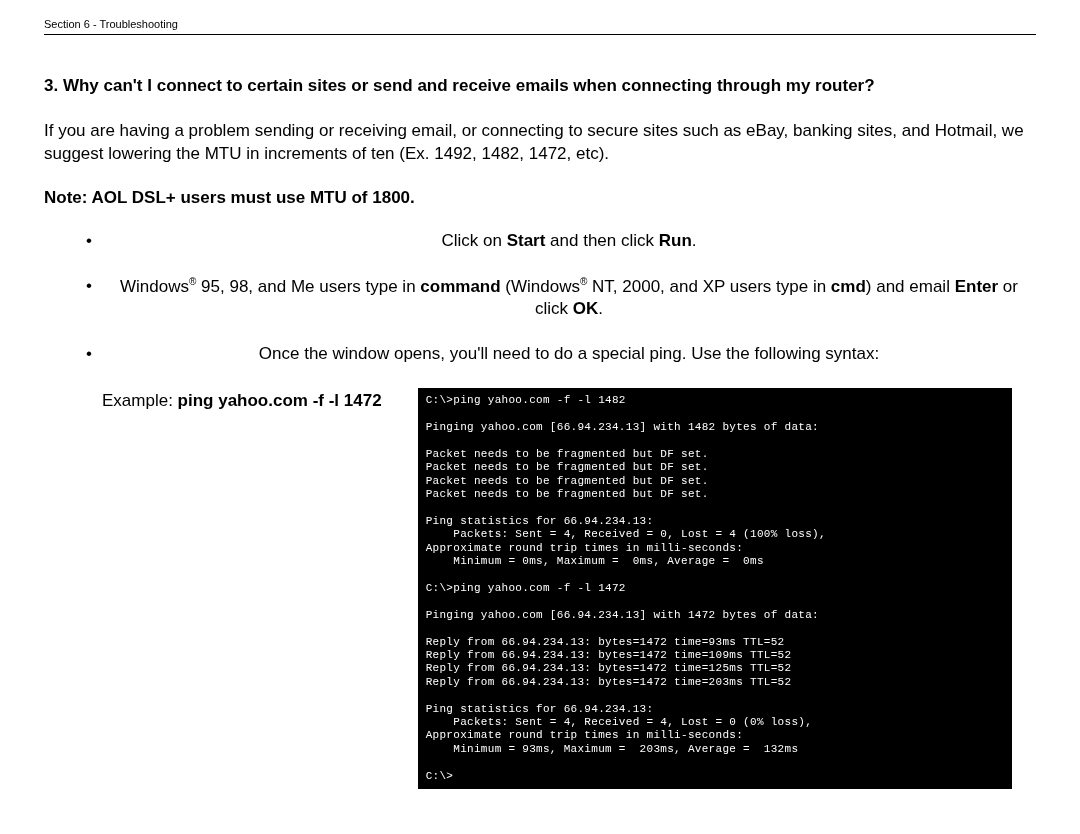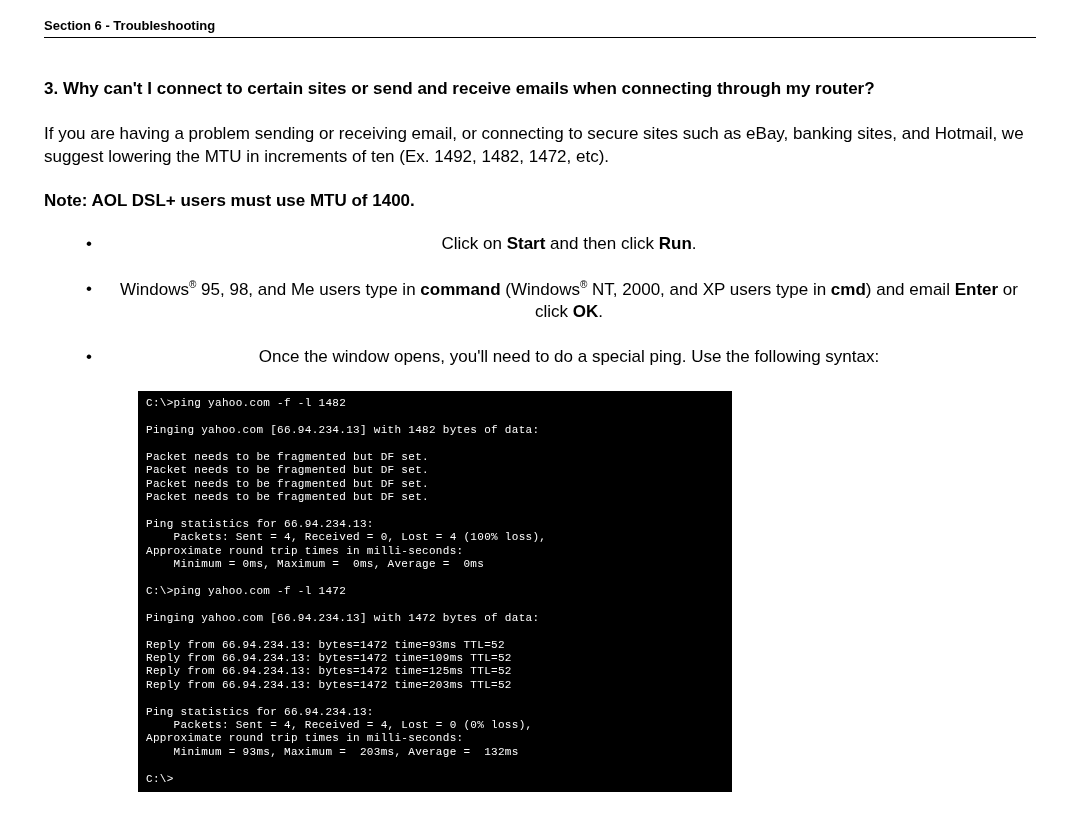--- a/index.html
+++ b/index.html
@@ -10,23 +10,22 @@
     padding: 0;
     width: 1080px;
     height: 834px;
     box-sizing: border-box;
     background: #fff;
   }
   .page {
     padding: 18px 44px 0 44px;
   }
   .header-line {
-    font-size: 13px;
+    font-size: 11px;
     margin-bottom: 4px;
-    font-weight: bold;
   }
   hr.rule {
     border: none;
     border-top: 1.5px solid #000;
     margin: 0 0 18px 0;
   }
   .q {
     font-weight: bold;
     margin-bottom: 22px;
     line-height: 1.35;
@@ -92,35 +91,38 @@
 <body>
 
 <div class="page">
   <div class="header-line">Section 6 - Troubleshooting</div>
   <hr class="rule">
 
   <div class="q">3. Why can't I connect to certain sites or send and receive emails when connecting through my router?</div>
 
   <div class="para">If you are having a problem sending or receiving email, or connecting to secure sites such as eBay, banking sites, and Hotmail, we suggest lowering the MTU in increments of ten (Ex. 1492, 1482, 1472, etc).</div>
 
-  <div class="note">Note: AOL DSL+ users must use MTU of 1400.</div>
+  <div class="note">Note: AOL DSL+ users must use MTU of 1800.</div>
 
 
   <div class="bullets">
     <div class="bullet">
       <span>Click on </span><b>Start</b><span> and then click </span><b>Run</b><span>.</span>
     </div>
     <div class="bullet">
       <span>Windows</span><span class="reg">®</span><span> 95, 98, and Me users type in </span><b>command</b><span> (Windows</span><span class="reg">®</span><span> NT, 2000, and XP users type in </span><b>cmd</b><span>) and email </span><b>Enter</b><span> or click </span><b>OK</b><span>.</span>
     </div>
     <div class="bullet">Once the window opens, you'll need to do a special ping. Use the following syntax:</div>
   </div>
 
   <div class="lower">
     <div class="left-col">
+      <div class="example-line">
+        <span>Example: </span><b>ping yahoo.com -f -l 1472</b>
+      </div>
     </div>
     <div class="terminal">C:\&gt;ping yahoo.com -f -l 1482
 
 Pinging yahoo.com [66.94.234.13] with 1482 bytes of data:
 
 Packet needs to be fragmented but DF set.
 Packet needs to be fragmented but DF set.
 Packet needs to be fragmented but DF set.
 Packet needs to be fragmented but DF set.
 

